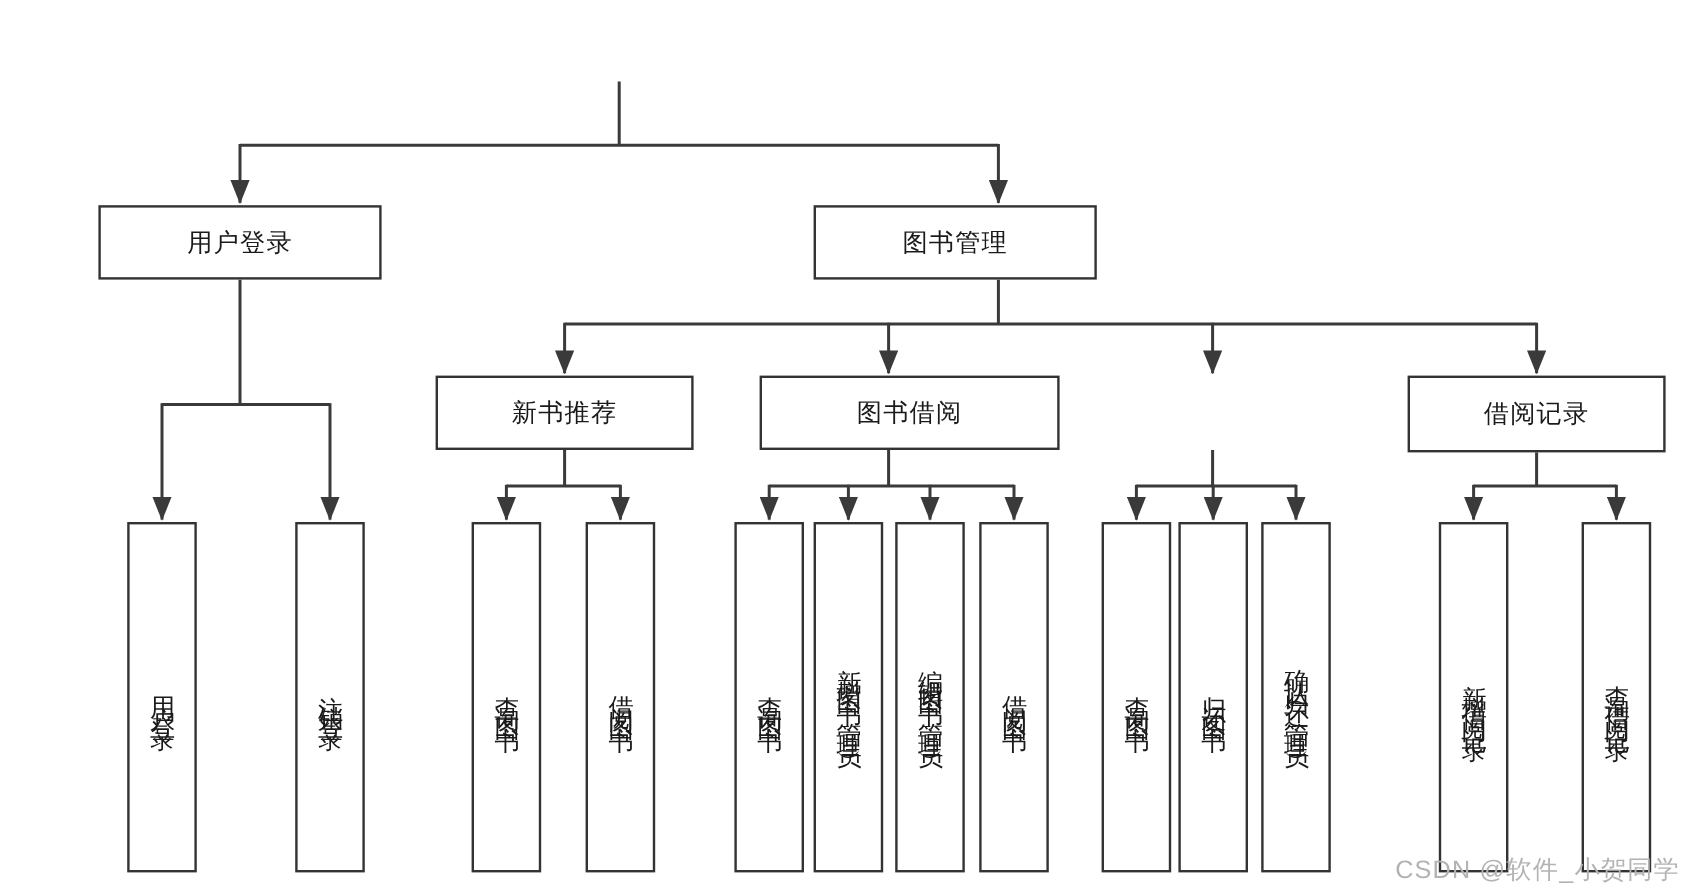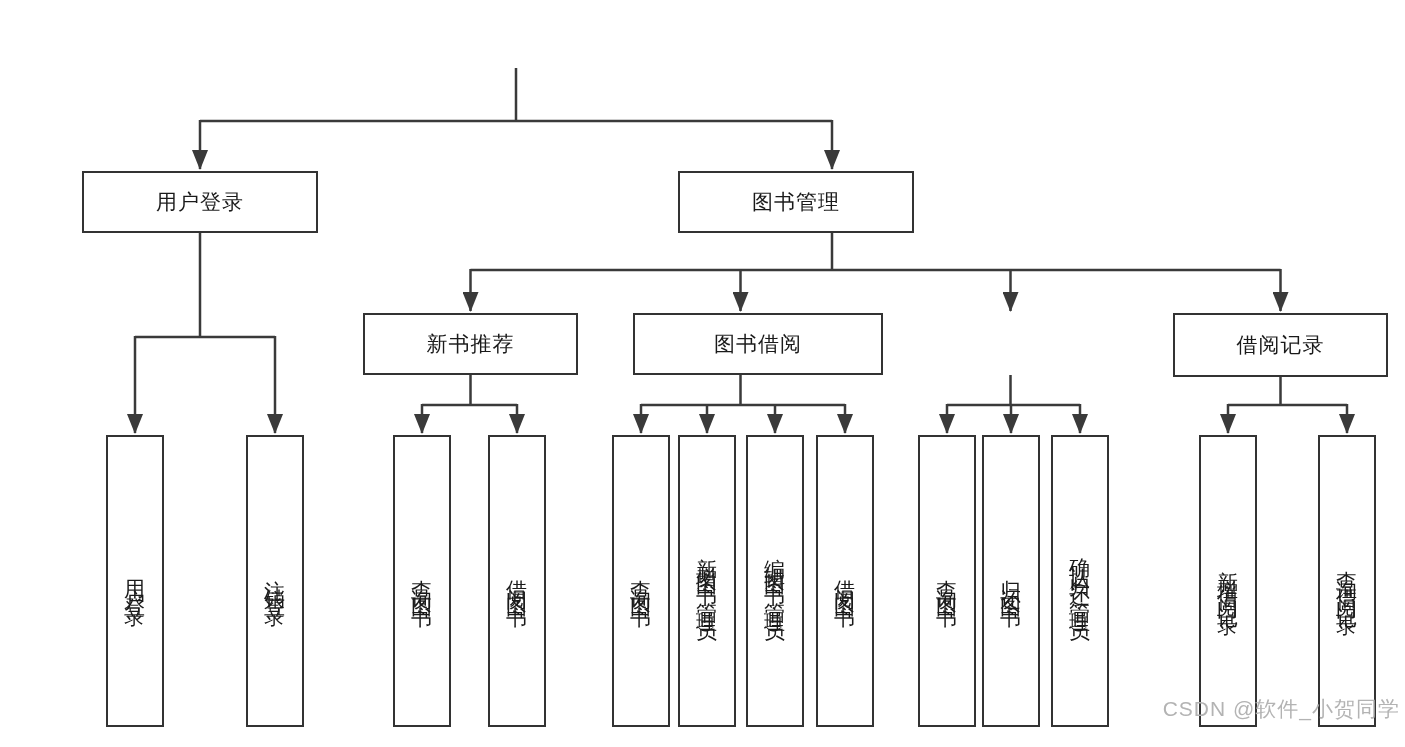--- a/index.html
+++ b/index.html
@@ -5,21 +5,21 @@
   html,body{margin:0;padding:0;background:#ffffff;}
   .canvas{position:relative;width:1405px;height:747px;background:#ffffff;
           font-family:"Liberation Sans","DejaVu Sans",sans-serif;color:#1a1a1a;overflow:hidden;}
   .connectors{position:absolute;left:0;top:0;}
   .box{position:absolute;background:#ffffff;border:2.5px solid #333333;box-sizing:border-box;
        display:flex;align-items:center;justify-content:center;}
   .box.root{border-width:3px;}
   .box.h span{font-size:21px;letter-spacing:1px;white-space:nowrap;}
   .box.v span{writing-mode:vertical-rl;text-orientation:mixed;font-size:21px;
               letter-spacing:9px;line-height:1;}
-  .watermark{position:absolute;right:5px;bottom:24px;font-size:21px;color:#b3b3b3;
+  .watermark{position:absolute;right:5px;bottom:8px;font-size:21px;color:#b3b3b3;
              letter-spacing:1px;white-space:nowrap;z-index:5;}
 </style>
 </head>
 <body>
 
 <div class="canvas">
 
   <svg class="connectors" width="1405" height="747" viewBox="0 0 1405 747">
     <defs>
       <marker id="arw" markerUnits="userSpaceOnUse" markerWidth="20" markerHeight="16" viewBox="0 0 20 16" refX="19" refY="8" orient="auto">

